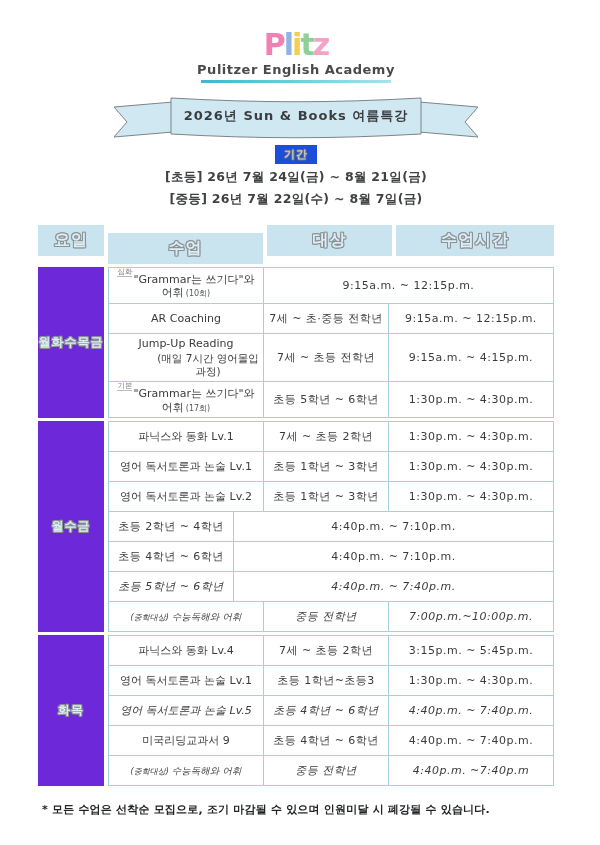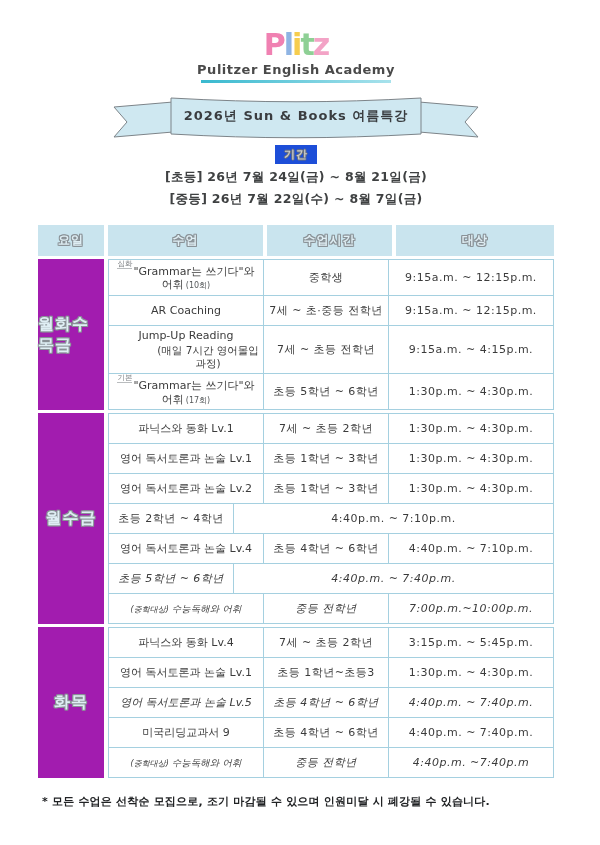--- a/index.html
+++ b/index.html
@@ -35,37 +35,37 @@
     text-shadow:-1px 0 0 #6f7376,1px 0 0 #6f7376,0 -1px 0 #6f7376,0 1px 0 #6f7376;
   }
   .period-line{font-size:12.5px;font-weight:600;color:#3f4142;margin-top:5px;letter-spacing:0.3px;}
   .period-note{font-size:9px;color:#6f7174;margin-top:4px;}
 
   
   .sched-table{width:516px;margin:17px auto 0;}
   .header-row{display:flex;gap:4px;margin-bottom:3px;}
   .h-cell{
     background:#c9e4ee;height:31px;display:flex;align-items:center;justify-content:center;
-    font-size:12px;
+    font-size:16px;
   }
   .h-cell:nth-child(1){width:66px;}
-  .h-cell:nth-child(2){width:155px;}
+  .h-cell:nth-child(2){width:155px;margin-top:8px;}
   .h-cell:nth-child(3){width:125px;}
   .h-cell:nth-child(4){flex:1;}
 
   .outlined{
     font-weight:bold;letter-spacing:1px;color:#dfeef4;
     text-shadow:-1px 0 0 #8a9297,1px 0 0 #8a9297,0 -1px 0 #8a9297,0 1px 0 #8a9297,
                 -1px -1px 0 #8a9297,1px 1px 0 #8a9297,-1px 1px 0 #8a9297,1px -1px 0 #8a9297;
   }
 
   .group-row{display:flex;gap:4px;margin-bottom:3px;}
   .day-cell{
-    width:66px;background:#a21caf;display:flex;align-items:center;justify-content:center;
-    font-size:16px;
+    width:66px;background:#6d28d9;display:flex;align-items:center;justify-content:center;
+    font-size:12px;
   }
   .grid{flex:1;display:flex;flex-direction:column;border:1px solid #a5d0e0;background:#ffffff;}
   .row{display:flex;border-bottom:1px solid #a5d0e0;}
   .row:last-child{border-bottom:none;}
   .cell{display:flex;flex-direction:column;align-items:center;justify-content:center;
     padding:3px 4px;box-sizing:border-box;font-size:11px;line-height:1.25;text-align:center;color:#3b3b3b;min-height:29px;}
   .cell-class{width:155px;border-right:1px solid #a5d0e0;}
   .cell-target{width:125px;border-right:1px solid #a5d0e0;letter-spacing:0.5px;}
   .cell-time{flex:1;letter-spacing:0.5px;}
   .row.italic .cell{font-style:italic;}
@@ -101,32 +101,31 @@
   <div class="period">
     <span class="badge">기간</span>
     <div class="period-line">[초등] 26년 7월 24일(금) ~ 8월 21일(금)</div>
     <div class="period-line">[중등] 26년 7월 22일(수) ~ 8월 7일(금)</div>
   </div>
 
   <div class="sched-table">
     <div class="header-row">
         <div class="h-cell outlined">요일</div>
         <div class="h-cell outlined">수업</div>
+        <div class="h-cell outlined">대상</div>
         <div class="h-cell outlined">수업시간</div>
-        <div class="h-cell outlined">대상</div>
       </div>
     <div>
         <div class="group-row">
           <div class="day-cell outlined">월화수목금</div>
           <div class="grid">
             <div class="row">
               <div class="cell cell-class">
                 <div><span class="sup">심화</span><span>"Grammar는 쓰기다"와 어휘</span><span class="sfx">(10회)</span></div>
               </div>
-              <div class="cell cell-target">중학생</div>
               <div class="cell cell-time">9:15a.m. ~ 12:15p.m.</div>
             </div>
             <div class="row">
               <div class="cell cell-class">
                 <div><span>AR Coaching</span></div>
               </div>
               <div class="cell cell-target">7세 ~ 초·중등 전학년</div>
               <div class="cell cell-time">9:15a.m. ~ 12:15p.m.</div>
             </div>
             <div class="row">
@@ -168,23 +167,20 @@
                 <div><span>영어 독서토론과 논술 Lv.2</span></div>
               </div>
               <div class="cell cell-target">초등 1학년 ~ 3학년</div>
               <div class="cell cell-time">1:30p.m. ~ 4:30p.m.</div>
             </div>
             <div class="row">
               <div class="cell cell-target">초등 2학년 ~ 4학년</div>
               <div class="cell cell-time">4:40p.m. ~ 7:10p.m.</div>
             </div>
             <div class="row">
-              <div class="cell cell-class">
-                <div><span>영어 독서토론과 논술 Lv.4</span></div>
-              </div>
               <div class="cell cell-target">초등 4학년 ~ 6학년</div>
               <div class="cell cell-time">4:40p.m. ~ 7:10p.m.</div>
             </div>
             <div class="row italic">
               <div class="cell cell-target">초등 5학년 ~ 6학년</div>
               <div class="cell cell-time">4:40p.m. ~ 7:40p.m.</div>
             </div>
             <div class="row italic">
               <div class="cell cell-class small">
                 <div><span class="pfx">(중학대상)</span><span>수능독해와 어휘</span></div>

